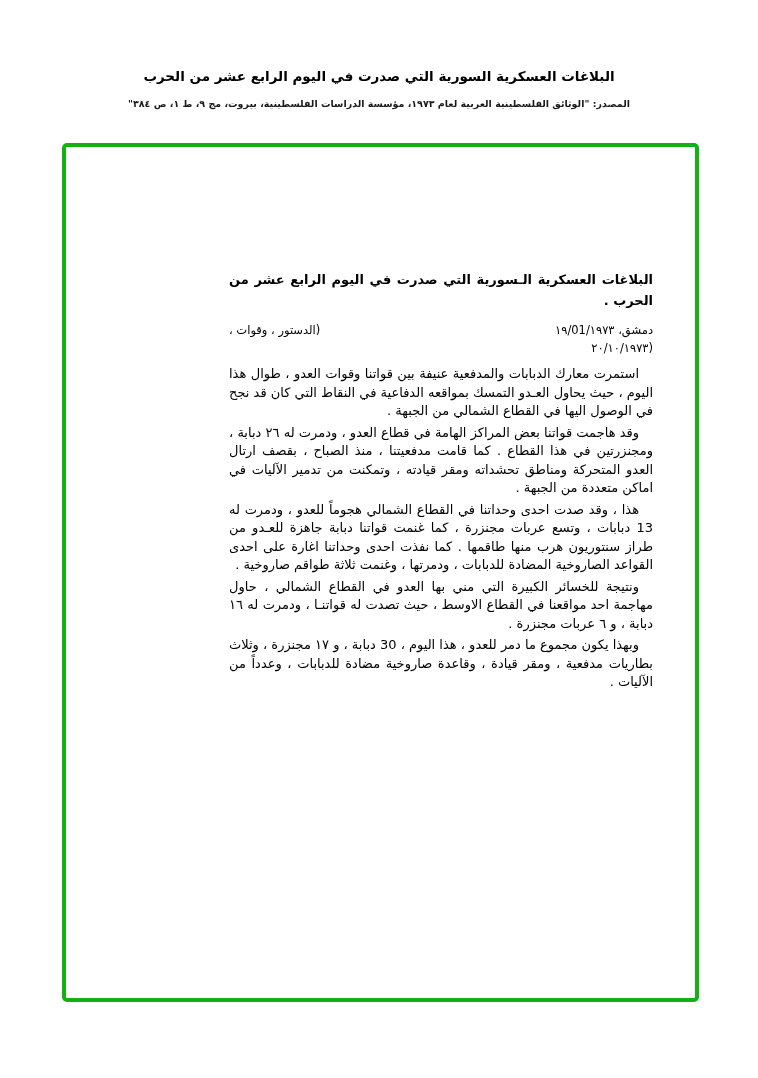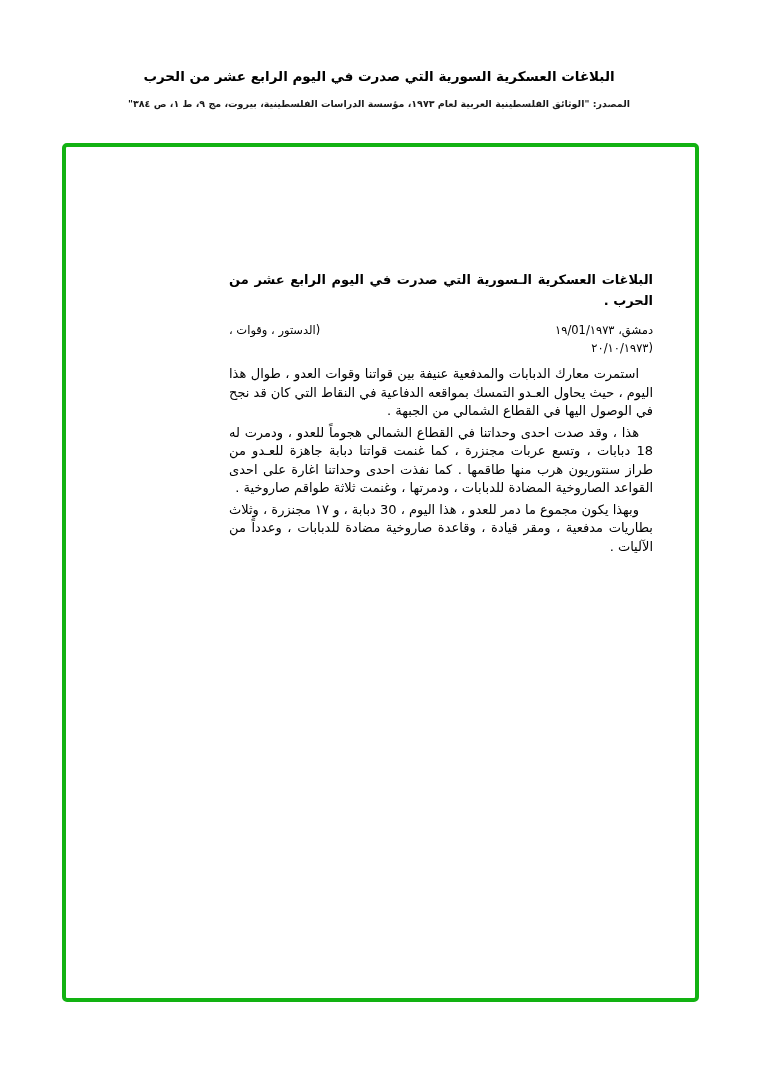--- a/index.html
+++ b/index.html
@@ -96,19 +96,21 @@
 
       <div class="doc-heading">البلاغات العسكرية الـسورية التي صدرت في اليوم الرابع عشر من الحرب .</div>
 
       <div class="dateline">
         <span>دمشق، ١٩/01/١٩٧٣</span>
         <span>(الدستور ، وقوات ،</span>
       </div>
       <div class="dateline-2">(٢٠/١٠/١٩٧٣</div>
 
       <p class="doc-par">استمرت معارك الدبابات والمدفعية عنيفة بين قواتنا وقوات العدو ، طوال هذا اليوم ، حيث يحاول العـدو التمسك بمواقعه الدفاعية في النقاط التي كان قد نجح في الوصول اليها في القطاع الشمالي من الجبهة .</p>
-      <p class="doc-par">هذا ، وقد صدت احدى وحداتنا في القطاع الشمالي هجوماً للعدو ، ودمرت له 18 دبابات ، وتسع عربات مجنزرة ، كما غنمت قواتنا دبابة جاهزة للعـدو من طراز سنتوريون هرب منها طاقمها . كما نفذت احدى وحداتنا اغارة على احدى القواعد الصاروخية المضادة للدبابات ، ودمرتها ، وغنمت ثلاثة طواقم صاروخية .</p>
+      <p class="doc-par">وقد هاجمت قواتنا بعض المراكز الهامة في قطاع العدو ، ودمرت له ٢٦ دبابة ، ومجنزرتين في هذا القطاع . كما قامت مدفعيتنا ، منذ الصباح ، بقصف ارتال العدو المتحركة ومناطق تحشداته ومقر قيادته ، وتمكنت من تدمير الآليات في اماكن متعددة من الجبهة .</p>
+      <p class="doc-par">هذا ، وقد صدت احدى وحداتنا في القطاع الشمالي هجوماً للعدو ، ودمرت له 13 دبابات ، وتسع عربات مجنزرة ، كما غنمت قواتنا دبابة جاهزة للعـدو من طراز سنتوريون هرب منها طاقمها . كما نفذت احدى وحداتنا اغارة على احدى القواعد الصاروخية المضادة للدبابات ، ودمرتها ، وغنمت ثلاثة طواقم صاروخية .</p>
+      <p class="doc-par">ونتيجة للخسائر الكبيرة التي مني بها العدو في القطاع الشمالي ، حاول مهاجمة احد مواقعنا في القطاع الاوسط ، حيث تصدت له قواتنـا ، ودمرت له ١٦ دبابة ، و ٦ عربات مجنزرة .</p>
       <p class="doc-par">وبهذا يكون مجموع ما دمر للعدو ، هذا اليوم ، 30 دبابة ، و ١٧ مجنزرة ، وثلاث بطاريات مدفعية ، ومقر قيادة ، وقاعدة صاروخية مضادة للدبابات ، وعدداً من الآليات .</p>
 
     </div>
   </div>
 
 </div>
 
 </body></html>

